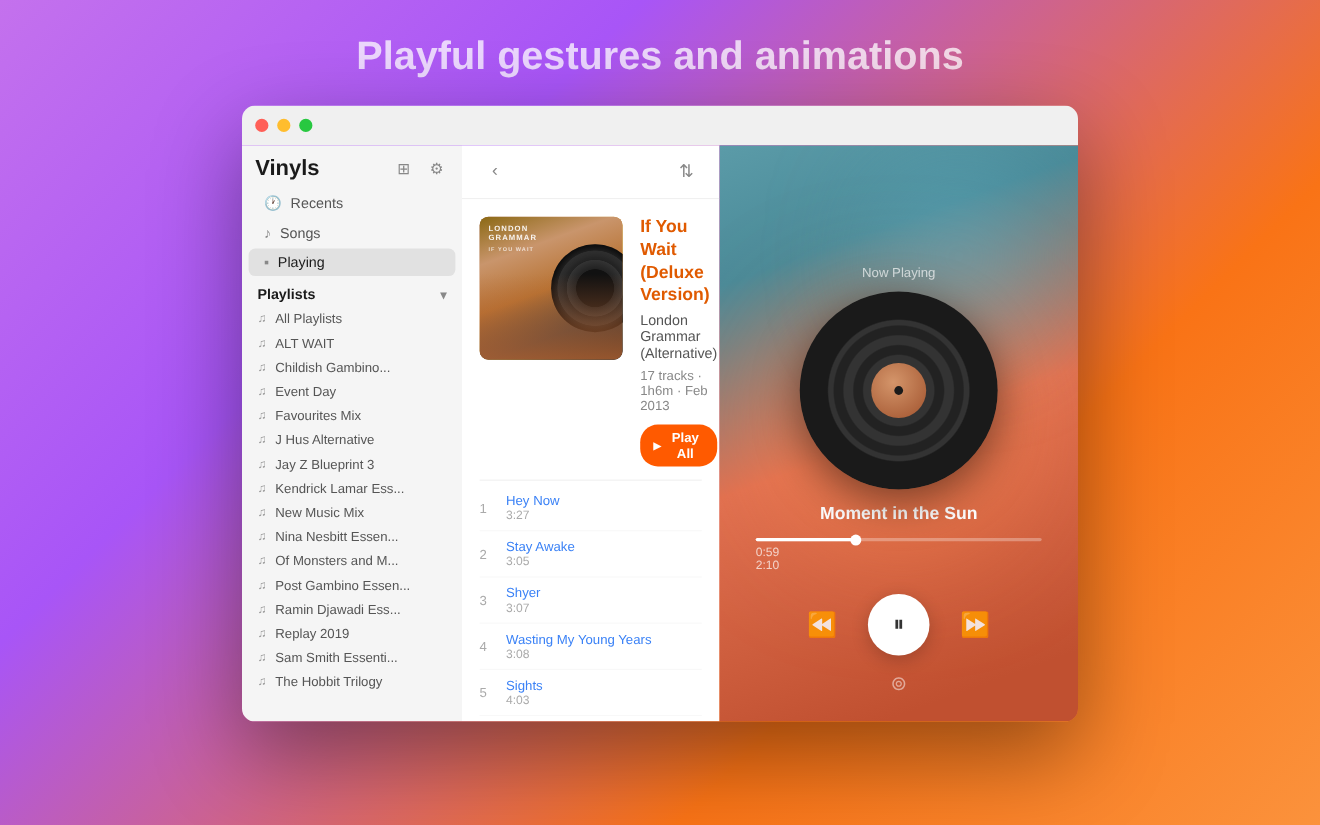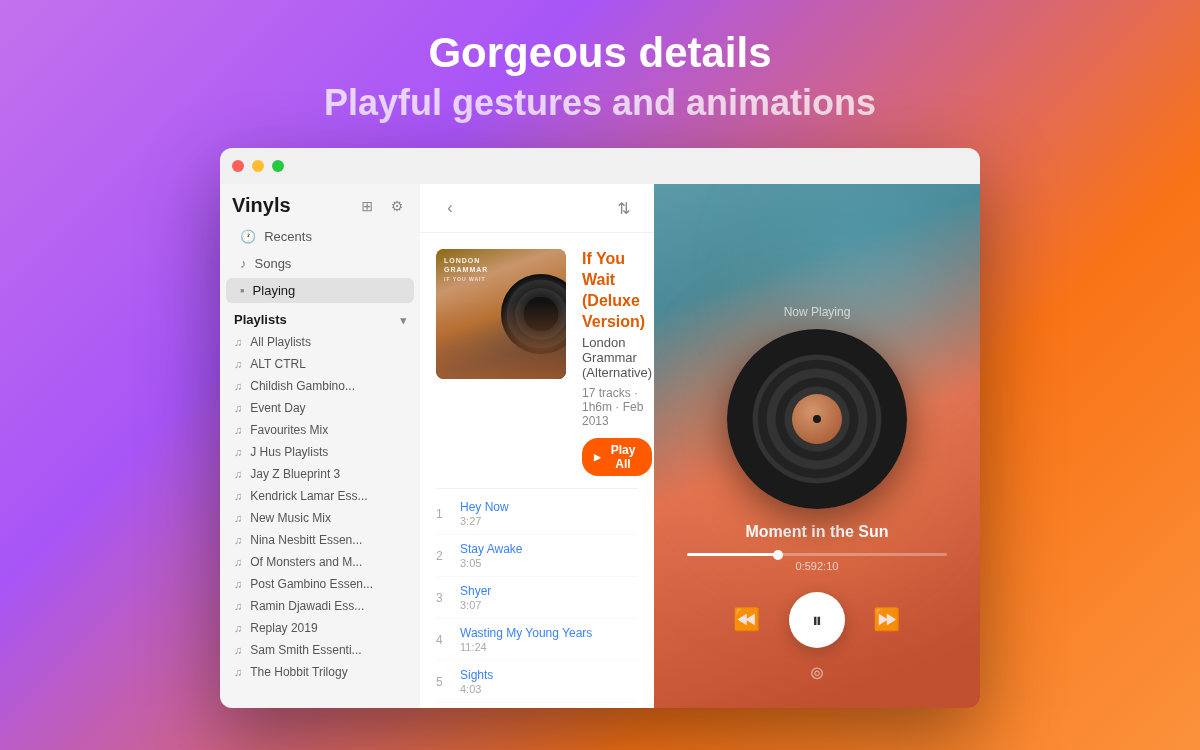--- a/index.html
+++ b/index.html
@@ -69,21 +69,21 @@
       display: flex;
       flex-direction: column;
       flex-shrink: 0;
       overflow-y: auto;
       padding-bottom: 10px;
     }
     .sidebar::-webkit-scrollbar { width: 0; }
     .sidebar-top {
       padding: 10px 12px 6px;
       display: flex;
-      align-items: center;
+      align-items: flex-start;
       justify-content: space-between;
     }
     .sidebar-app-title {
       font-size: 20px;
       font-weight: 700;
       color: #1a1a1a;
     }
     .sidebar-icons {
       display: flex;
       gap: 8px;
@@ -415,22 +415,23 @@
       width: 10px;
       height: 10px;
       border-radius: 50%;
       background: white;
       position: absolute;
       right: -5px;
       top: -3.5px;
     }
     .np-time-row {
       display: flex;
-      justify-content: center;
+      justify-content: space-between;
       width: 100%;
+      flex-direction: column;
     }
     .np-time {
       font-size: 11px;
       color: rgba(255,255,255,0.7);
     }
     .np-controls {
       display: flex;
       align-items: center;
       gap: 28px;
       margin-top: 14px;
@@ -457,21 +458,20 @@
       margin-top: 14px;
       color: rgba(255,255,255,0.5);
       font-size: 18px;
       cursor: pointer;
     }
   </style>
 </head>
 <body>
 
 <div class="header-text">
-  <div class="header-title">Gorgeous details</div>
   <div class="header-subtitle">Playful gestures and animations</div>
 </div>
 
 <div class="app-window">
 
   <div class="title-bar">
     <div class="traffic-light tl-red"></div>
     <div class="traffic-light tl-yellow"></div>
     <div class="traffic-light tl-green"></div>
   </div>
@@ -504,37 +504,37 @@
         <span>Playlists</span>
         <span class="chevron">▾</span>
       </div>
 
       <div class="playlist-item">
         <span class="playlist-icon">♫</span>
         <span>All Playlists</span>
       </div>
       <div class="playlist-item">
         <span class="playlist-icon">♫</span>
-        <span>ALT CTRL</span>
+        <span>ALT WAIT</span>
       </div>
       <div class="playlist-item">
         <span class="playlist-icon">♫</span>
         <span>Childish Gambino...</span>
       </div>
       <div class="playlist-item">
         <span class="playlist-icon">♫</span>
         <span>Event Day</span>
       </div>
       <div class="playlist-item">
         <span class="playlist-icon">♫</span>
         <span>Favourites Mix</span>
       </div>
       <div class="playlist-item">
         <span class="playlist-icon">♫</span>
-        <span>J Hus Playlists</span>
+        <span>J Hus Alternative</span>
       </div>
       <div class="playlist-item">
         <span class="playlist-icon">♫</span>
         <span>Jay Z Blueprint 3</span>
       </div>
       <div class="playlist-item">
         <span class="playlist-icon">♫</span>
         <span>Kendrick Lamar Ess...</span>
       </div>
       <div class="playlist-item">
@@ -617,21 +617,21 @@
           <div class="track-num">3</div>
           <div class="track-info">
             <div class="track-name">Shyer</div>
             <div class="track-duration">3:07</div>
           </div>
         </div>
         <div class="track-item">
           <div class="track-num">4</div>
           <div class="track-info">
             <div class="track-name">Wasting My Young Years</div>
-            <div class="track-duration">11:24</div>
+            <div class="track-duration">3:08</div>
           </div>
         </div>
         <div class="track-item">
           <div class="track-num">5</div>
           <div class="track-info">
             <div class="track-name">Sights</div>
             <div class="track-duration">4:03</div>
           </div>
         </div>
       </div>

